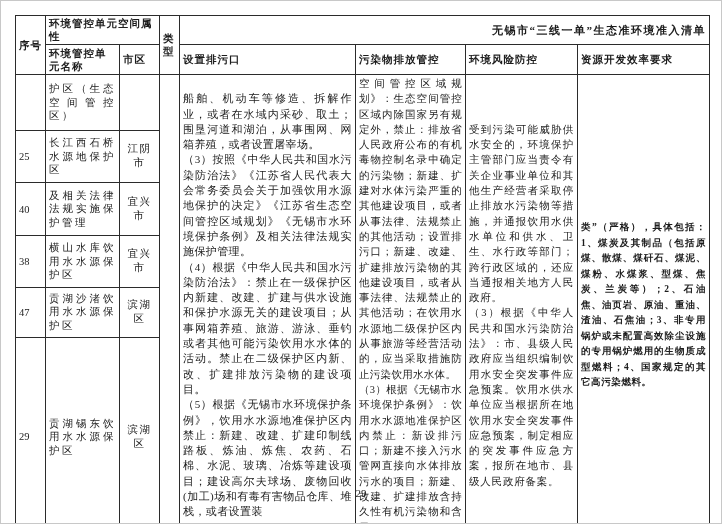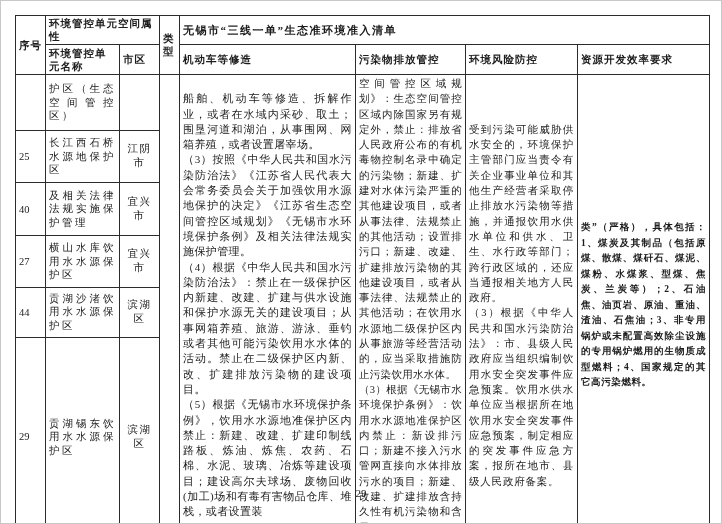--- a/index.html
+++ b/index.html
@@ -30,21 +30,21 @@
   
   td.hd{
     font-weight:bold;
     font-size:10.5px;
     letter-spacing:1px;
     line-height:13px;
   }
   td.title-cell{
     font-weight:bold;
     font-size:11px;
-    text-align:left;
+    text-align:right;
     letter-spacing:1.5px;
   }
   
   td.c-idx{
     text-align:left;
     font-size:10.5px;
   }
   td.c-name{
     font-size:10.5px;
     line-height:13.5px;
@@ -103,21 +103,21 @@
         <tr style="height:18px">
       <td class="hd" rowspan="2">序号</td>
       <td class="hd" colspan="2">环境管控单元空间属性</td>
       <td class="hd" rowspan="2">类型</td>
       <td class="title-cell" colspan="4">无锡市“三线一单”生态准环境准入清单</td>
     </tr>
 
     <tr style="height:30px">
       <td class="hd">环境管控单元名称</td>
       <td class="hd">市区</td>
-      <td class="hd">机动车等修造</td>
+      <td class="hd">设置排污口</td>
       <td class="hd">污染物排放管控</td>
       <td class="hd">环境风险防控</td>
       <td class="hd">资源开发效率要求</td>
     </tr>
 
     <tr style="height:50px">
       <td class="c-idx"></td>
       <td class="c-name">护区（生态空间管控区）</td>
       <td class="c-dist"></td>
       <td rowspan="6"></td>
@@ -138,27 +138,27 @@
       <td class="c-dist">江阴市</td>
     </tr>
 
     <tr style="height:48px">
       <td class="c-idx">40</td>
       <td class="c-name">及相关法律法规实施保护管理</td>
       <td class="c-dist">宜兴市</td>
     </tr>
 
     <tr style="height:46px">
-      <td class="c-idx">27</td>
+      <td class="c-idx">38</td>
       <td class="c-name">横山水库饮用水水源保护区</td>
       <td class="c-dist">宜兴市</td>
     </tr>
 
     <tr style="height:45px">
-      <td class="c-idx">44</td>
+      <td class="c-idx">47</td>
       <td class="c-name">贡湖沙渚饮用水水源保护区</td>
       <td class="c-dist">滨湖区</td>
     </tr>
 
     <tr style="height:179px">
       <td class="c-idx">29</td>
       <td class="c-name">贡湖锡东饮用水水源保护区</td>
       <td class="c-dist">滨湖区</td>
     </tr>
   </tbody>

